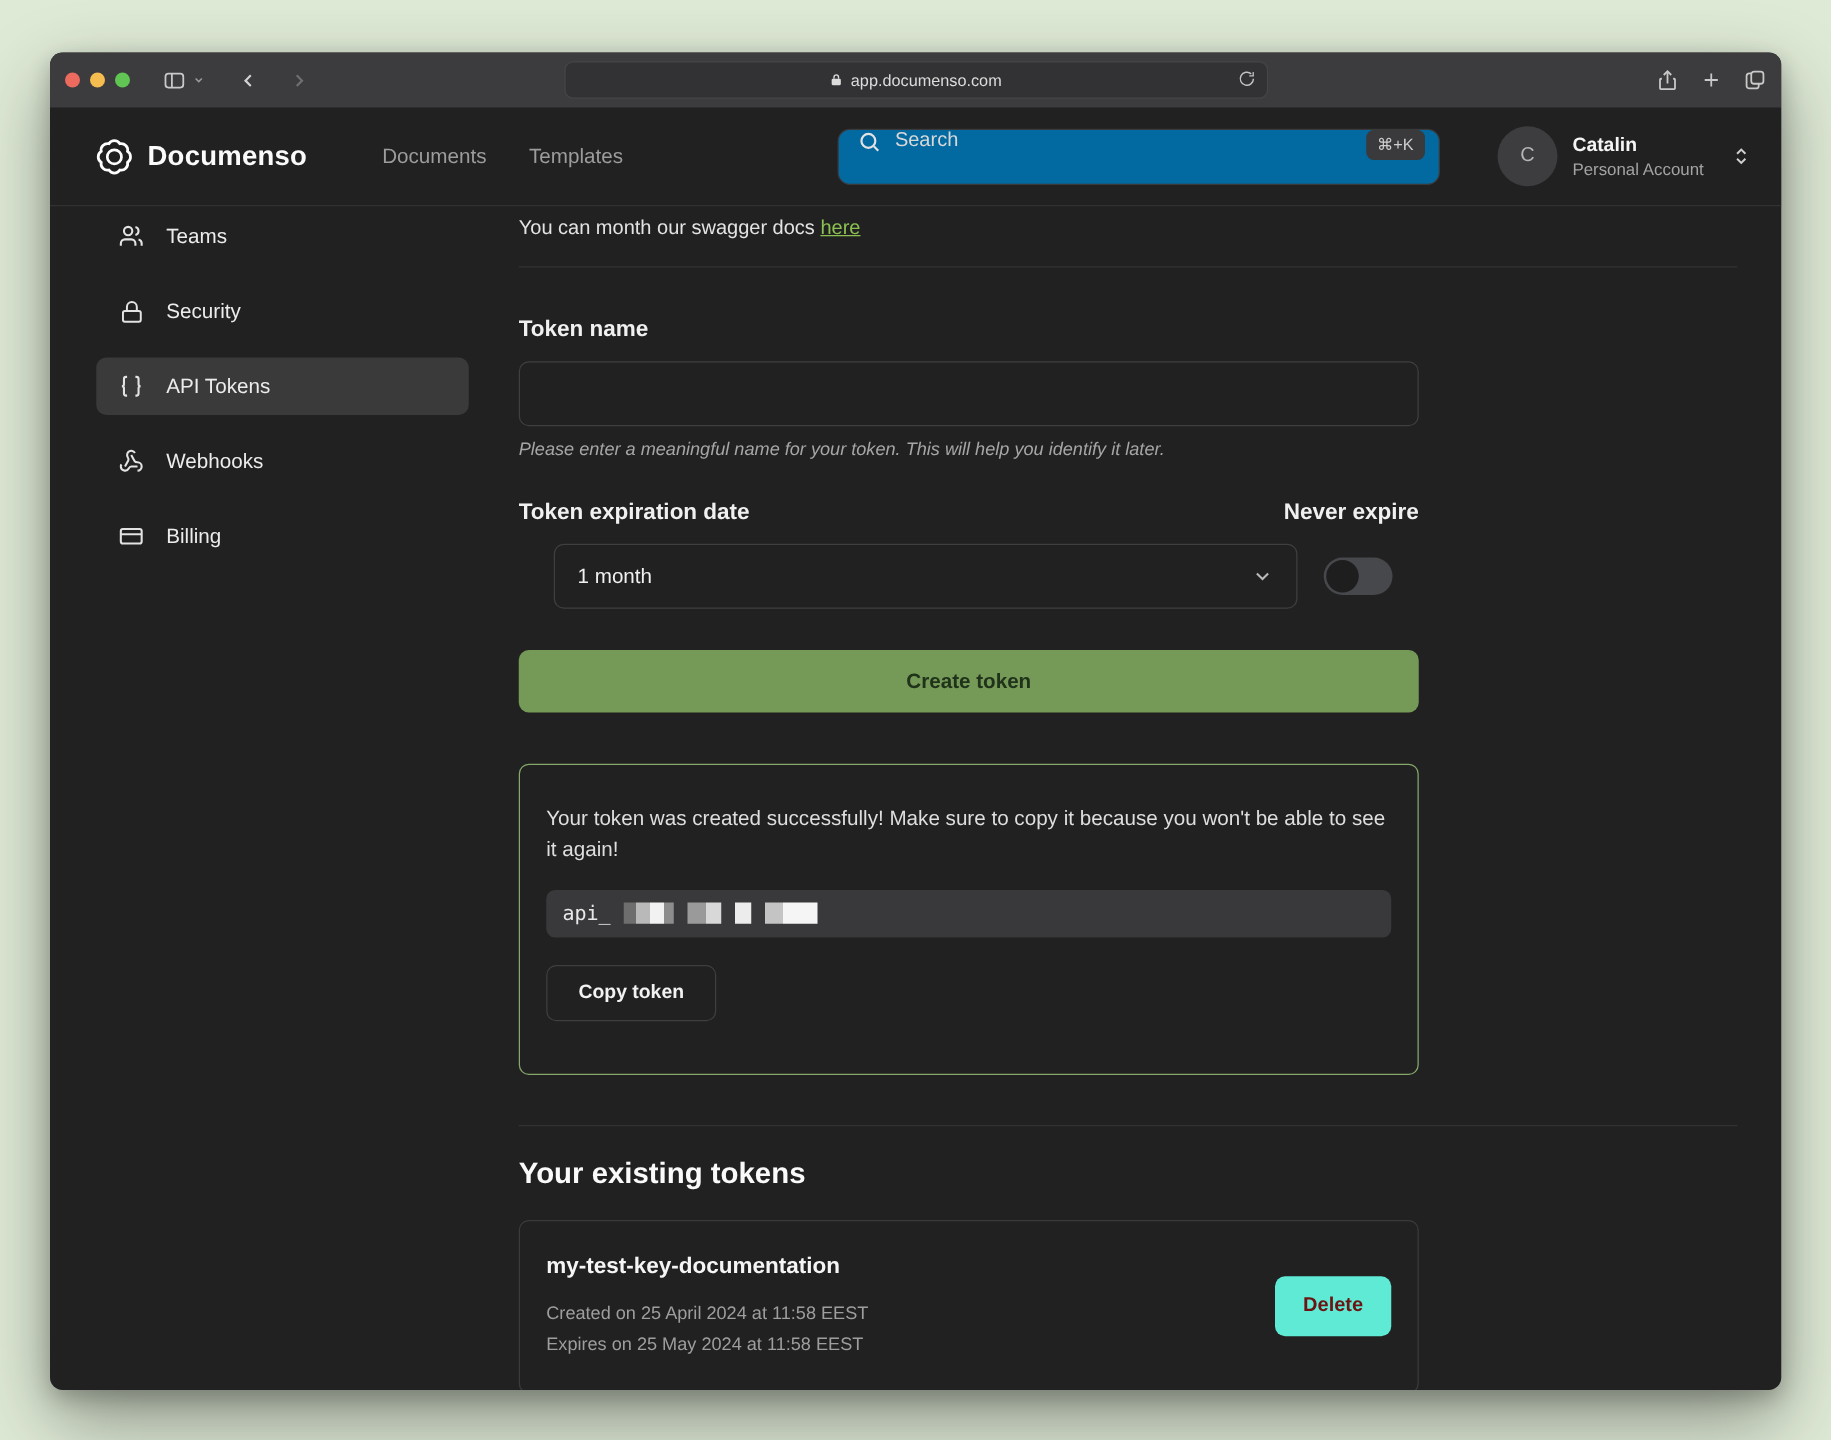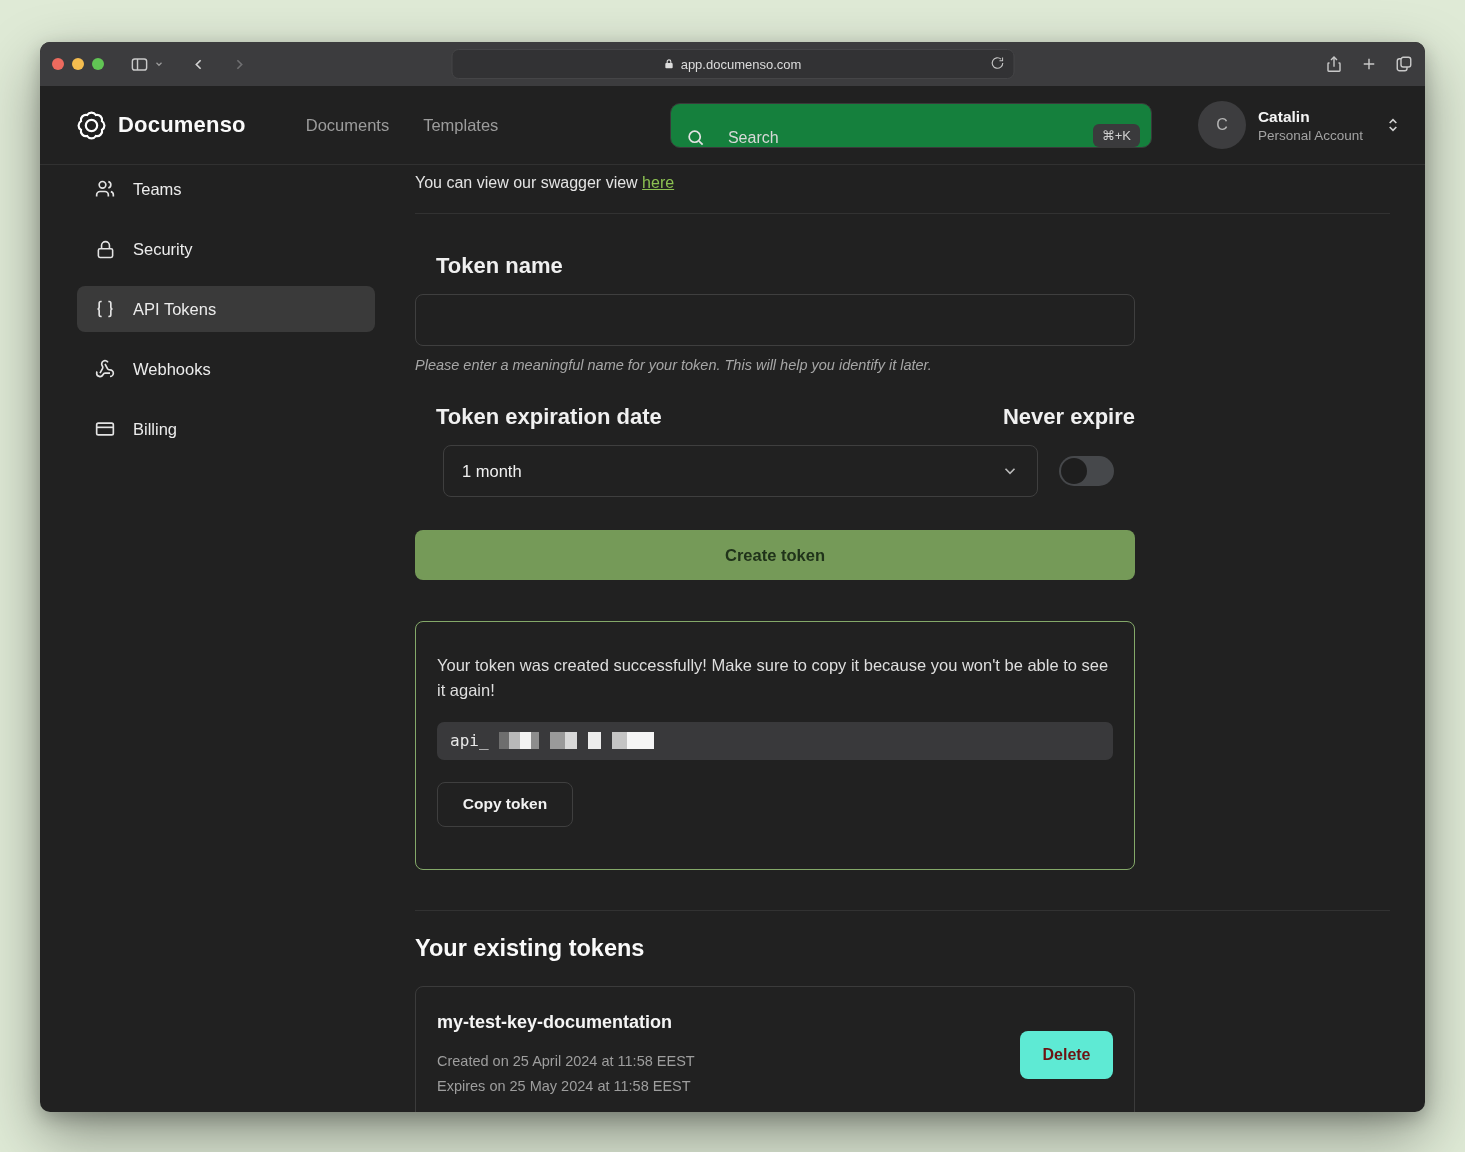--- a/index.html
+++ b/index.html
@@ -31,43 +31,43 @@
   }
   .urlbar .reload { position:absolute; right:9px; top:6px; color:#c2c2c2; }
   .tb-right { margin-left:auto; display:flex; align-items:center; gap:17px; color:#bfbfbf; }
   
   .appheader { height:79px; flex-shrink:0; display:flex; align-items:center; padding:0 24px 0 36px; border-bottom:1px solid #313131; background:#212121; }
   .brand { display:flex; align-items:center; gap:11px; }
   .brand-name { font-size:22px; font-weight:700; color:#fafafa; letter-spacing:.2px; }
   .topnav { display:flex; gap:34px; margin-left:60px; }
   .topnav-link { color:#9c9c9c; font-size:16.5px; font-weight:500; cursor:pointer; }
   .search {
-    margin-left:auto; width:482px; height:45px; background:#15803d;
-    border:1px solid #3a3a3a; border-radius:10px; display:flex; align-items:flex-end;
-    padding:0 11px 0 15px; gap:23px;
+    margin-left:auto; width:482px; height:45px; background:#0369a1;
+    border:1px solid #3a3a3a; border-radius:10px; display:flex; align-items:flex-start;
+    padding:0 11px 0 15px; gap:11px;
   }
   .search input { flex:1; background:transparent; border:none; outline:none; color:#e8e8e8; font-size:16px; font-family:inherit; }
   .search input::placeholder { color:#d8d8d8; font-weight:500; }
   .kbd { background:#3a3a3c; color:#cfcfcf; border-radius:6px; padding:4px 9px; font-size:13px; white-space:nowrap; }
   .account { display:flex; align-items:center; margin-left:46px; gap:12px; cursor:pointer; }
   .avatar { width:48px; height:48px; border-radius:50%; background:#3d3d3f; color:#b4b4b4; display:flex; align-items:center; justify-content:center; font-size:16px; flex-shrink:0; }
   .acct-name { font-size:15.5px; font-weight:700; color:#f5f5f5; line-height:1.35; }
   .acct-type { font-size:13.5px; color:#a3a3a3; }
   .updown { margin-left:10px; color:#d0d0d0; }
   
   .content { flex:1; display:flex; overflow:hidden; }
   .sidebar { width:298px; margin-left:37px; padding-top:1px; flex-shrink:0; }
   .side-item { height:46px; display:flex; align-items:center; gap:18px; padding:0 18px; border-radius:8px; color:#ececec; font-size:16.5px; font-weight:500; margin-bottom:14px; cursor:pointer; }
   .side-item.active { background:#3a3a3a; }
   .side-icon { display:flex; width:20px; justify-content:center; color:#e3e3e3; }
   .main { flex:1; margin-left:40px; margin-right:35px; }
   .intro { padding-top:9px; font-size:16px; color:#e3e3e3; }
   .intro a { color:#8cc152; text-decoration:underline; font-weight:500; cursor:pointer; }
   .divider { height:1px; background:#323232; margin-top:21px; }
-  .field-label { font-size:22px; font-weight:600; color:#f0f0f0;margin-left:21px; }
+  .field-label { font-size:18px; font-weight:600; color:#f0f0f0; }
   .tn-label { margin-top:39px; }
   .text-input { display:block; margin-top:15px; height:52px; width:720px; border:1px solid #3f3f3f; border-radius:8px; background:transparent; outline:none; color:#eee; font-size:16px; padding:0 16px; font-family:inherit; }
   .helper { margin-top:11px; font-style:italic; font-size:14.5px; color:#a6a6a6; }
   .exp-row { margin-top:31px; width:720px; display:flex; justify-content:space-between; align-items:center; }
   .select-row { margin-top:15px; width:720px; display:flex; align-items:center;margin-left:28px; }
   .select { width:595px; height:52px; border:1px solid #3f3f3f; border-radius:8px; display:flex; align-items:center; justify-content:space-between; padding:0 18px; font-size:16.5px; color:#f0f0f0; cursor:pointer; }
   .toggle { margin-left:21px; width:55px; height:30px; border-radius:15px; background:#46484b; position:relative; cursor:pointer; }
   .knob { position:absolute; left:2px; top:2px; width:26px; height:26px; border-radius:50%; background:#1e1e1e; }
   .create-btn { margin-top:33px; width:720px; height:50px; background:#759a58; color:#20331a; border:none; border-radius:8px; font-size:16.5px; font-weight:600; display:flex; align-items:center; justify-content:center; cursor:pointer; font-family:inherit; }
   .success { margin-top:41px; width:720px; border:1px solid #84a969; border-radius:8px; padding:31px 21px 42px 21px; }
@@ -251,21 +251,21 @@
               <line x1="2" x2="22" y1="10" y2="10"></line>
             </svg>
         </span>
         <span>Billing</span>
       </div>
     </div>
 
     <div class="main">
 
       <div class="intro">
-        <span>You can view our swagger view</span>
+        <span>You can month our swagger docs</span>
         <a>here</a>
       </div>
 
       <div class="divider"></div>
 
       <div class="field-label tn-label">Token name</div>
       <input class="text-input" type="text" value="" style="">
       <div class="helper">Please enter a meaningful name for your token. This will help you identify it later.</div>
 
       <div class="exp-row">

